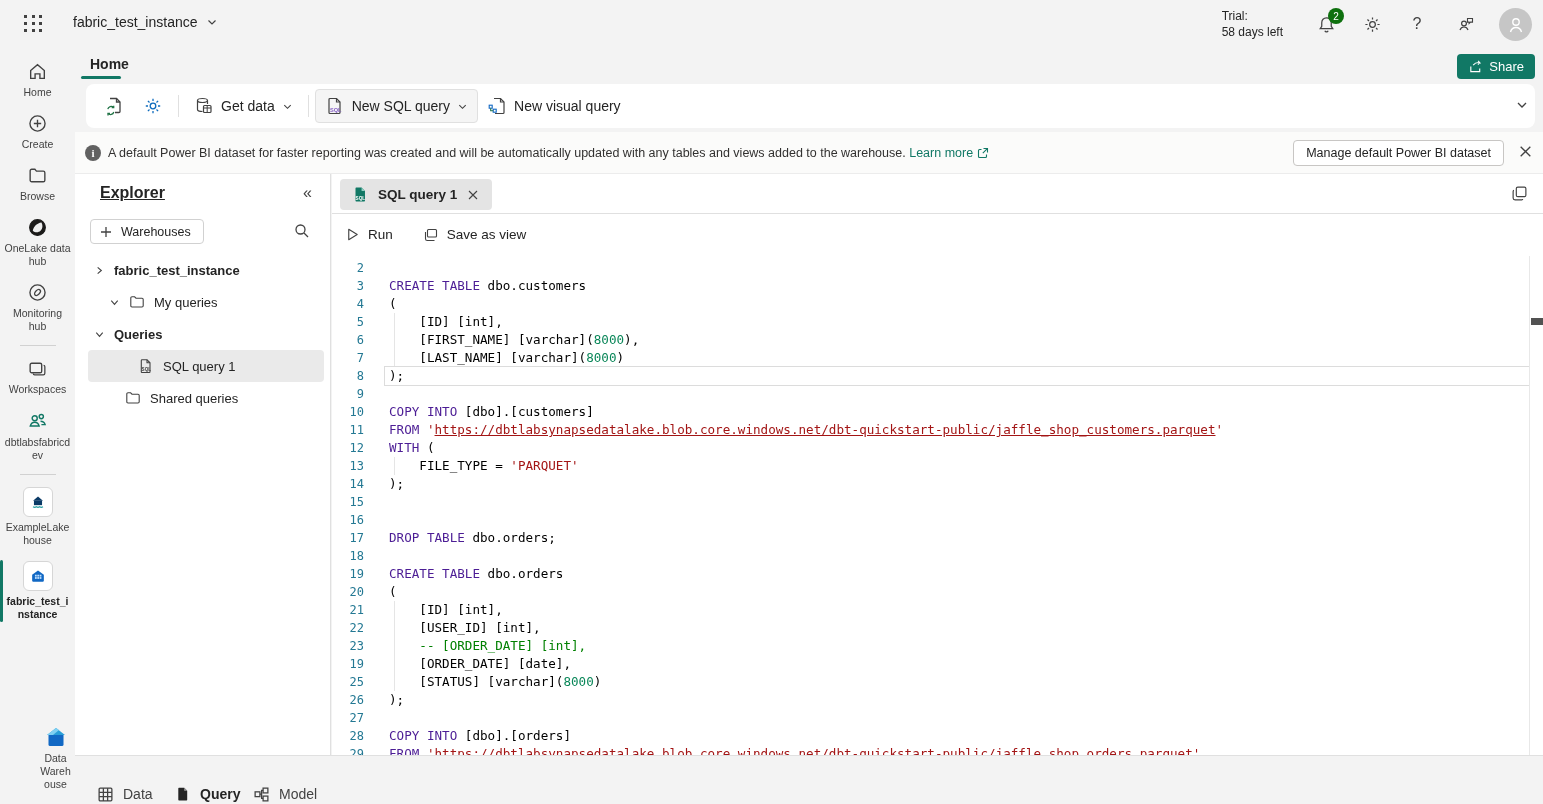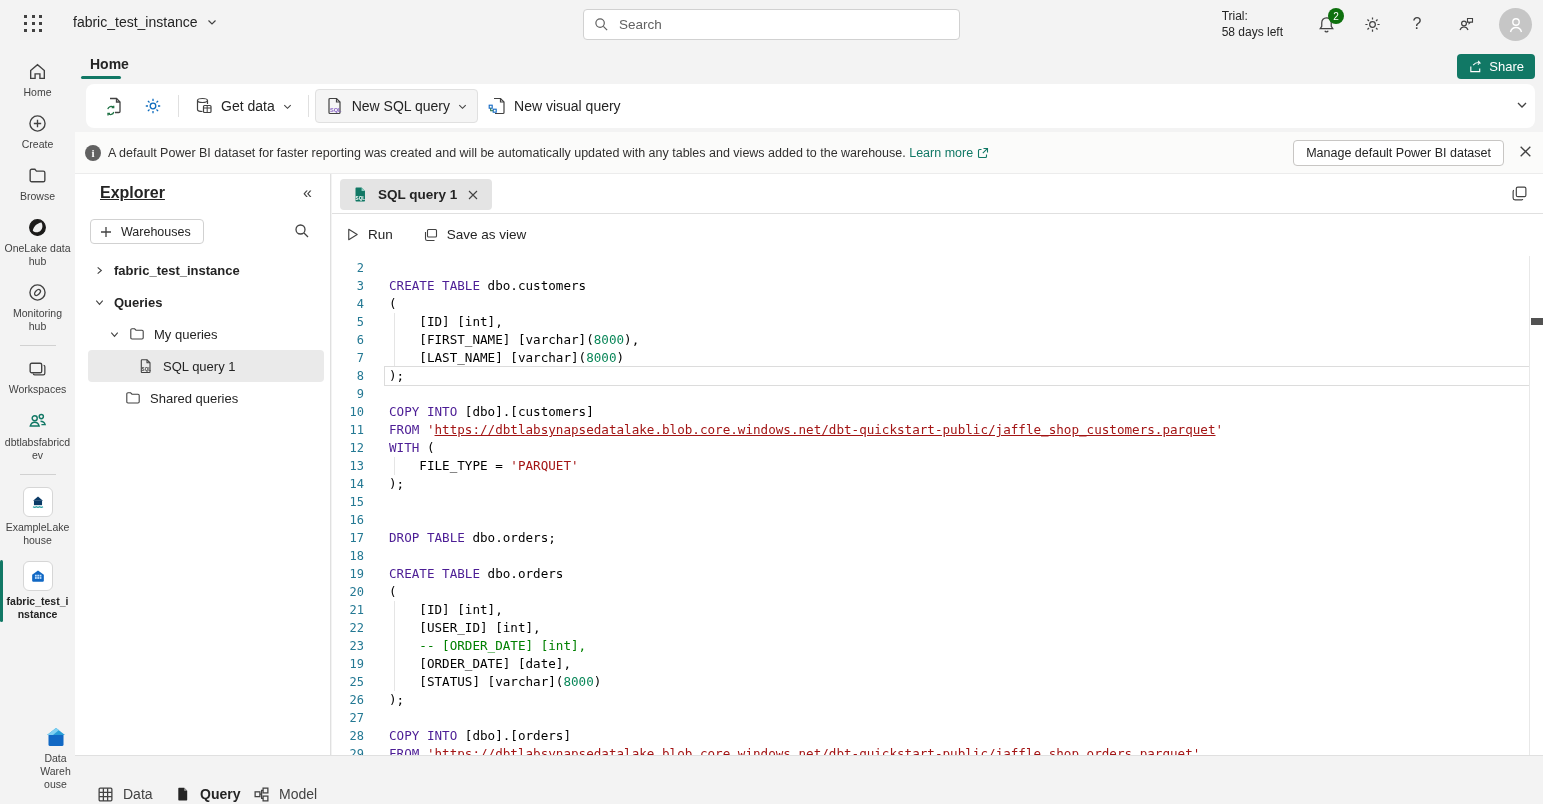--- a/index.html
+++ b/index.html
@@ -126,27 +126,20 @@
       <i></i>
       <i></i>
       <i></i>
   </div>
   <div class="ws-switch">
     <span>fabric_test_instance</span>
     <svg width="12" height="12" viewBox="0 0 12 12">
         <path d="M2.5 4.5 L6 8 L9.5 4.5" fill="none" stroke="#424242" stroke-width="1.2"></path>
       </svg>
   </div>
-  <div class="searchbox">
-    <svg width="15" height="15" viewBox="0 0 16 16">
-        <circle cx="6.5" cy="6.5" r="4.5" fill="none" stroke="#616161" stroke-width="1.3"></circle>
-        <path d="M10 10 L14 14" stroke="#616161" stroke-width="1.3"></path>
-      </svg>
-    <input type="text" placeholder="Search" style="">
-  </div>
   <div class="trial">
     <div>Trial:</div>
     <div>58 days left</div>
   </div>
   <div class="tb-icon bell-wrap" style="position:absolute;">
     <svg width="19" height="19" viewBox="0 0 20 20">
         <path d="M10 3c-3.1 0-5 2.2-5 5.2v3.8l-1.6 2.4h13.2L15 12V8.2C15 5.2 13.1 3 10 3z" fill="none" stroke="#424242" stroke-width="1.3"></path>
         <path d="M8.3 16.5a1.8 1.8 0 0 0 3.4 0" fill="none" stroke="#424242" stroke-width="1.3"></path>
       </svg>
     <span class="badge">2</span>
@@ -373,34 +366,34 @@
         <path d="M10 10l4 4" stroke="#424242" stroke-width="1.3"></path>
       </svg>
   </div>
   <div class="tree">
     <div class="tree-row" style="padding-left:19px">
       <svg class="chev" width="11" height="11" viewBox="0 0 12 12">
           <path d="M4 2.5 8 6l-4 3.5" fill="none" stroke="#424242" stroke-width="1.2"></path>
         </svg>
       <span class="bold">fabric_test_instance</span>
     </div>
+    <div class="tree-row" style="padding-left:34px">
+      <svg class="chev" width="11" height="11" viewBox="0 0 12 12">
+          <path d="M2.5 4 6 8l3.5-4" fill="none" stroke="#424242" stroke-width="1.2"></path>
+        </svg>
+      <svg width="16" height="16" viewBox="0 0 16 16">
+          <path d="M1.8 4c0-.7.5-1.2 1.2-1.2h2.6L7 4.2h6c.7 0 1.2.5 1.2 1.2v6.4c0 .7-.5 1.2-1.2 1.2H3c-.7 0-1.2-.5-1.2-1.2z" fill="none" stroke="#424242" stroke-width="1.1"></path>
+        </svg>
+      <span>My queries</span>
+    </div>
     <div class="tree-row" style="padding-left:19px">
       <svg class="chev" width="11" height="11" viewBox="0 0 12 12">
           <path d="M2.5 4 6 8l3.5-4" fill="none" stroke="#424242" stroke-width="1.2"></path>
         </svg>
       <span class="bold">Queries</span>
-    </div>
-    <div class="tree-row" style="padding-left:34px">
-      <svg class="chev" width="11" height="11" viewBox="0 0 12 12">
-          <path d="M2.5 4 6 8l3.5-4" fill="none" stroke="#424242" stroke-width="1.2"></path>
-        </svg>
-      <svg width="16" height="16" viewBox="0 0 16 16">
-          <path d="M1.8 4c0-.7.5-1.2 1.2-1.2h2.6L7 4.2h6c.7 0 1.2.5 1.2 1.2v6.4c0 .7-.5 1.2-1.2 1.2H3c-.7 0-1.2-.5-1.2-1.2z" fill="none" stroke="#424242" stroke-width="1.1"></path>
-        </svg>
-      <span>My queries</span>
     </div>
     <div class="tree-row selected" style="padding-left:50px">
       <svg width="16" height="16" viewBox="0 0 16 16">
           <path d="M4 1.8h5l3 3v9a.7.7 0 0 1-.7.7H4a.7.7 0 0 1-.7-.7V2.5A.7.7 0 0 1 4 1.8z" fill="none" stroke="#424242" stroke-width="1.1"></path>
           <path d="M9 1.8v3h3" fill="none" stroke="#424242" stroke-width="1.1"></path>
           <text x="3.6" y="13" font-size="4.6" font-weight="bold" fill="#424242" font-family="Liberation Sans, sans-serif">SQL</text>
         </svg>
       <span>SQL query 1</span>
     </div>
     <div class="tree-row" style="padding-left:50px">

